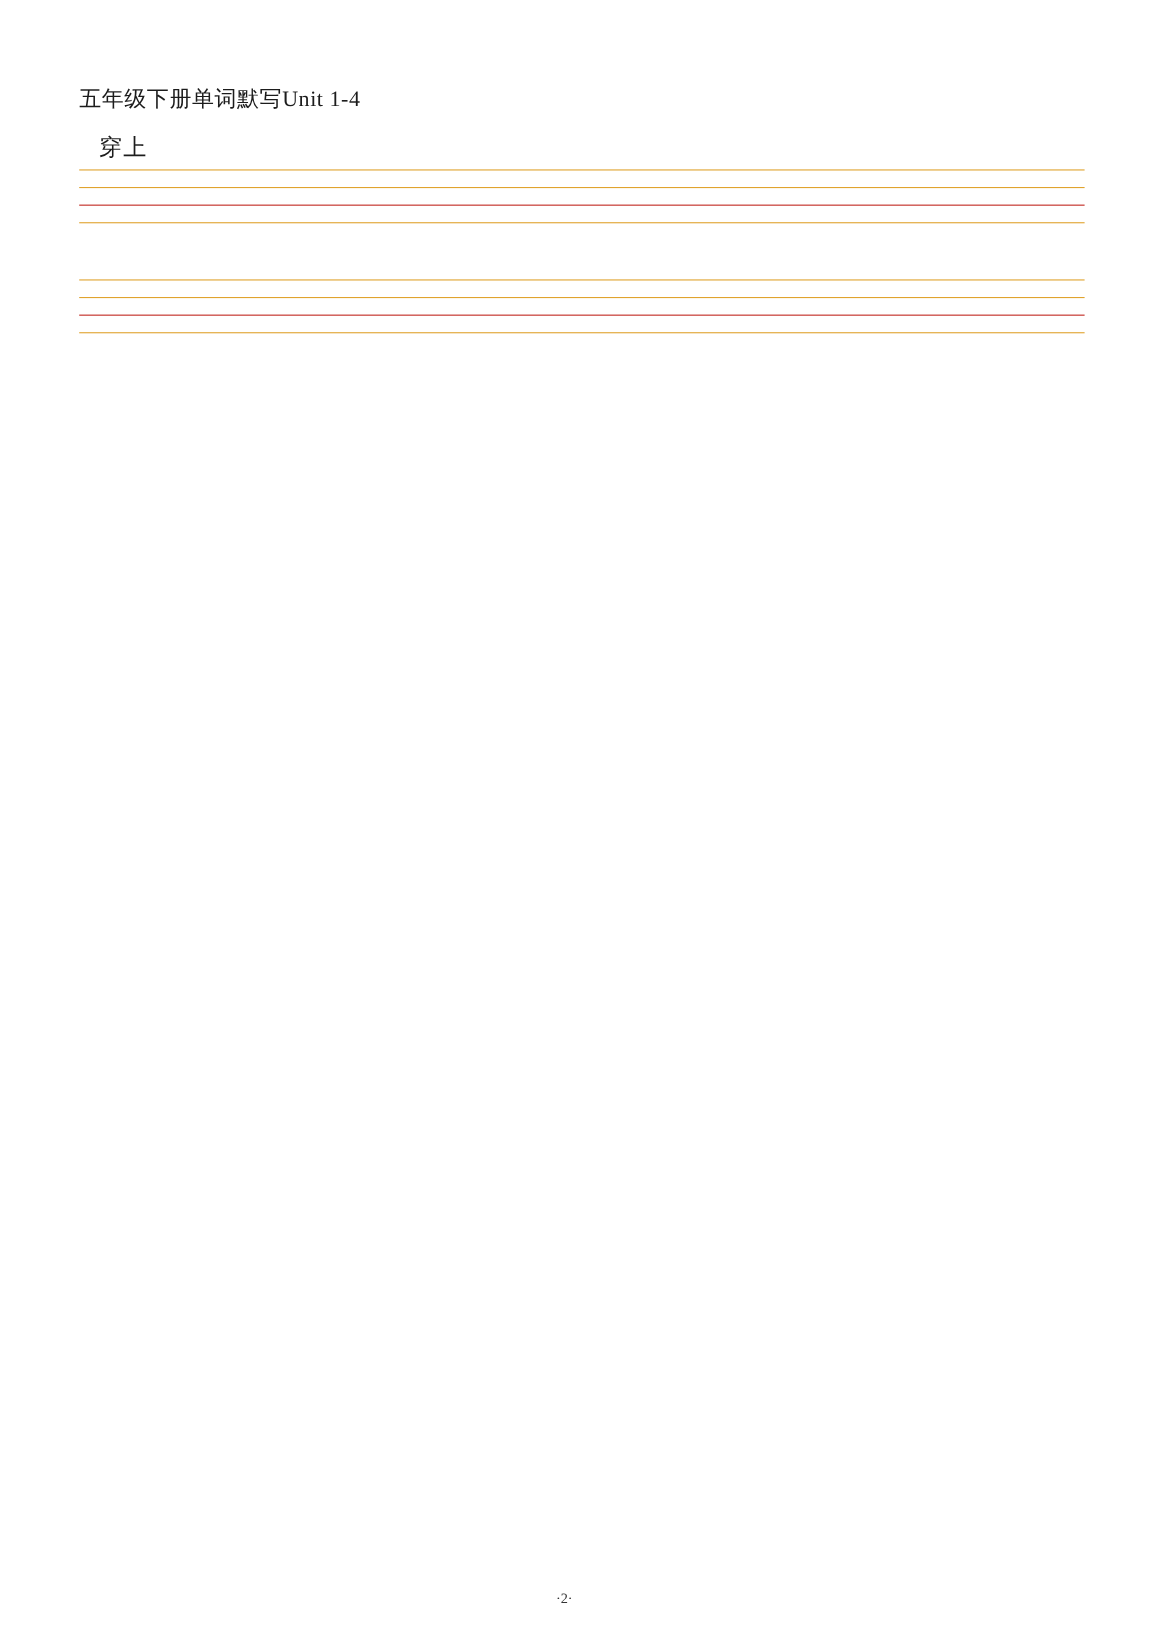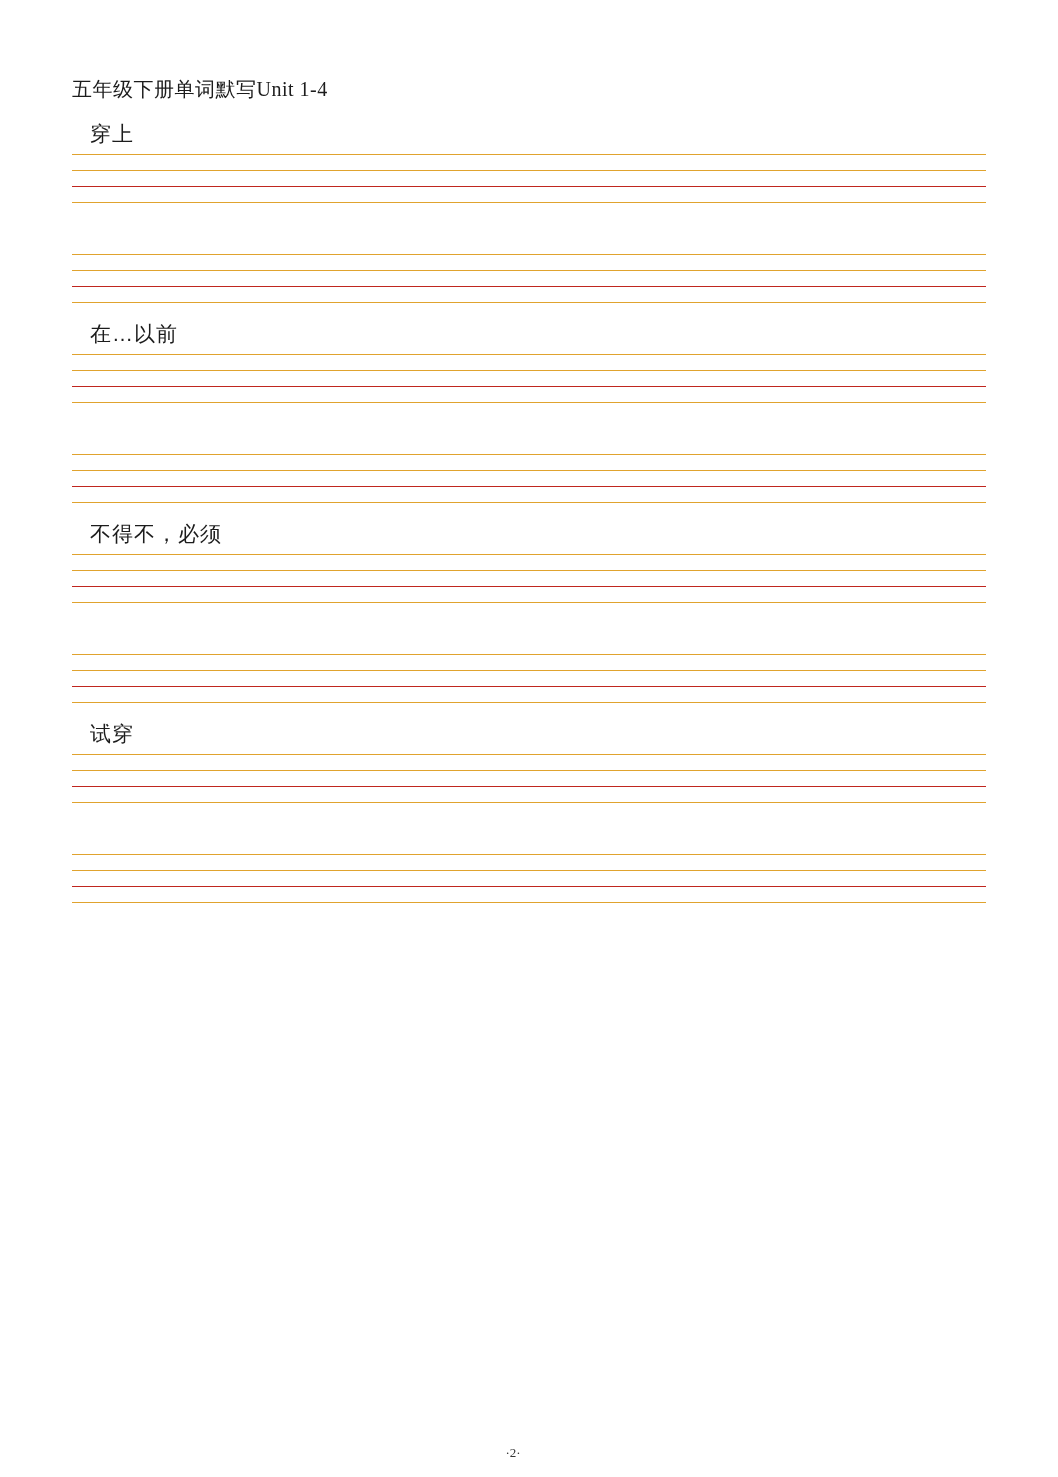--- a/index.html
+++ b/index.html
@@ -40,21 +40,21 @@
     width: 914px;
   }
   .entry {
     position: relative;
     margin-bottom: 0;
   }
   .prompt {
     position: absolute;
     left: 18px;
     top: -34px;
-    font-family: Liberation Sans, sans-serif;
+    font-family: Liberation Mono, monospace;
     font-size: 21px;
     letter-spacing: 1px;
     color: #1c1c1c;
     white-space: nowrap;
     z-index: 3;
   }
   
   .staff {
     position: relative;
     width: 914px;
@@ -111,74 +111,26 @@
       <div class="staff">
         <div class="ln l0" style="border-top-color: rgb(224, 163, 46);"></div>
         <div class="ln l1" style="border-top-color: rgb(224, 163, 46);"></div>
         <div class="ln l2 mid" style="border-top-color: rgb(192, 38, 31);"></div>
         <div class="ln l3" style="border-top-color: rgb(224, 163, 46);"></div>
       </div>
     </div>
 
     <div class="gap"></div>
 
-    <div class="entry">
-      <div class="prompt">在…以前</div>
-      <div class="staff">
-        <div class="ln l0" style="border-top-color: rgb(224, 163, 46);"></div>
-        <div class="ln l1" style="border-top-color: rgb(224, 163, 46);"></div>
-        <div class="ln l2 mid" style="border-top-color: rgb(192, 38, 31);"></div>
-        <div class="ln l3" style="border-top-color: rgb(224, 163, 46);"></div>
-      </div>
-      <div class="gap"></div>
-      <div class="staff">
-        <div class="ln l0" style="border-top-color: rgb(224, 163, 46);"></div>
-        <div class="ln l1" style="border-top-color: rgb(224, 163, 46);"></div>
-        <div class="ln l2 mid" style="border-top-color: rgb(192, 38, 31);"></div>
-        <div class="ln l3" style="border-top-color: rgb(224, 163, 46);"></div>
-      </div>
-    </div>
 
     <div class="gap"></div>
 
-    <div class="entry">
-      <div class="prompt">不得不，必须</div>
-      <div class="staff">
-        <div class="ln l0" style="border-top-color: rgb(224, 163, 46);"></div>
-        <div class="ln l1" style="border-top-color: rgb(224, 163, 46);"></div>
-        <div class="ln l2 mid" style="border-top-color: rgb(192, 38, 31);"></div>
-        <div class="ln l3" style="border-top-color: rgb(224, 163, 46);"></div>
-      </div>
-      <div class="gap"></div>
-      <div class="staff">
-        <div class="ln l0" style="border-top-color: rgb(224, 163, 46);"></div>
-        <div class="ln l1" style="border-top-color: rgb(224, 163, 46);"></div>
-        <div class="ln l2 mid" style="border-top-color: rgb(192, 38, 31);"></div>
-        <div class="ln l3" style="border-top-color: rgb(224, 163, 46);"></div>
-      </div>
-    </div>
 
     <div class="gap"></div>
 
-    <div class="entry">
-      <div class="prompt">试穿</div>
-      <div class="staff">
-        <div class="ln l0" style="border-top-color: rgb(224, 163, 46);"></div>
-        <div class="ln l1" style="border-top-color: rgb(224, 163, 46);"></div>
-        <div class="ln l2 mid" style="border-top-color: rgb(192, 38, 31);"></div>
-        <div class="ln l3" style="border-top-color: rgb(224, 163, 46);"></div>
-      </div>
-      <div class="gap"></div>
-      <div class="staff">
-        <div class="ln l0" style="border-top-color: rgb(224, 163, 46);"></div>
-        <div class="ln l1" style="border-top-color: rgb(224, 163, 46);"></div>
-        <div class="ln l2 mid" style="border-top-color: rgb(192, 38, 31);"></div>
-        <div class="ln l3" style="border-top-color: rgb(224, 163, 46);"></div>
-      </div>
-    </div>
 
     <div class="gap"></div>
 
 
     <div class="gap"></div>
 
 
   </div>
 
   <div class="footer">·2·</div>

